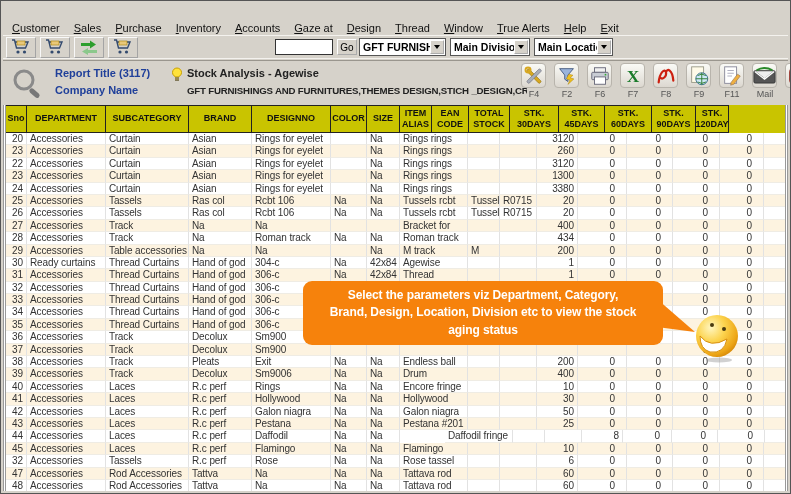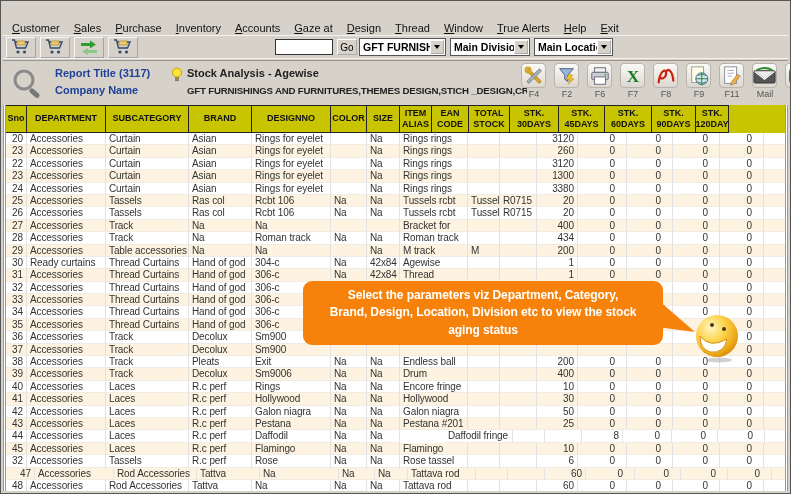--- a/index.html
+++ b/index.html
@@ -757,21 +757,21 @@
           <div class="td" style="width: 32px;"></div>
           <div class="td" style="width: 37px;"></div>
           <div class="td r" style="width: 41px;">6</div>
           <div class="td r pr" style="width: 49px;">0</div>
           <div class="td r pr" style="width: 46px;">0</div>
           <div class="td r pr" style="width: 47px;">0</div>
           <div class="td r pr" style="width: 44px;">0</div>
           <div class="td r pr" style="width: 33px;"></div>
         </div>
         <div class="tr alt">
-          <div class="td r" style="width: 29px;">47</div>
+          <div class="td r" style="width: 21px;">47</div>
           <div class="td" style="width: 79px;">Accessories</div>
           <div class="td" style="width: 83px;">Rod Accessories</div>
           <div class="td" style="width: 63px;">Tattva</div>
           <div class="td" style="width: 79px;">Na</div>
           <div class="td" style="width: 36px;">Na</div>
           <div class="td" style="width: 33px;">Na</div>
           <div class="td" style="width: 68px;">Tattava rod</div>
           <div class="td" style="width: 32px;"></div>
           <div class="td" style="width: 37px;"></div>
           <div class="td r" style="width: 41px;">60</div>

